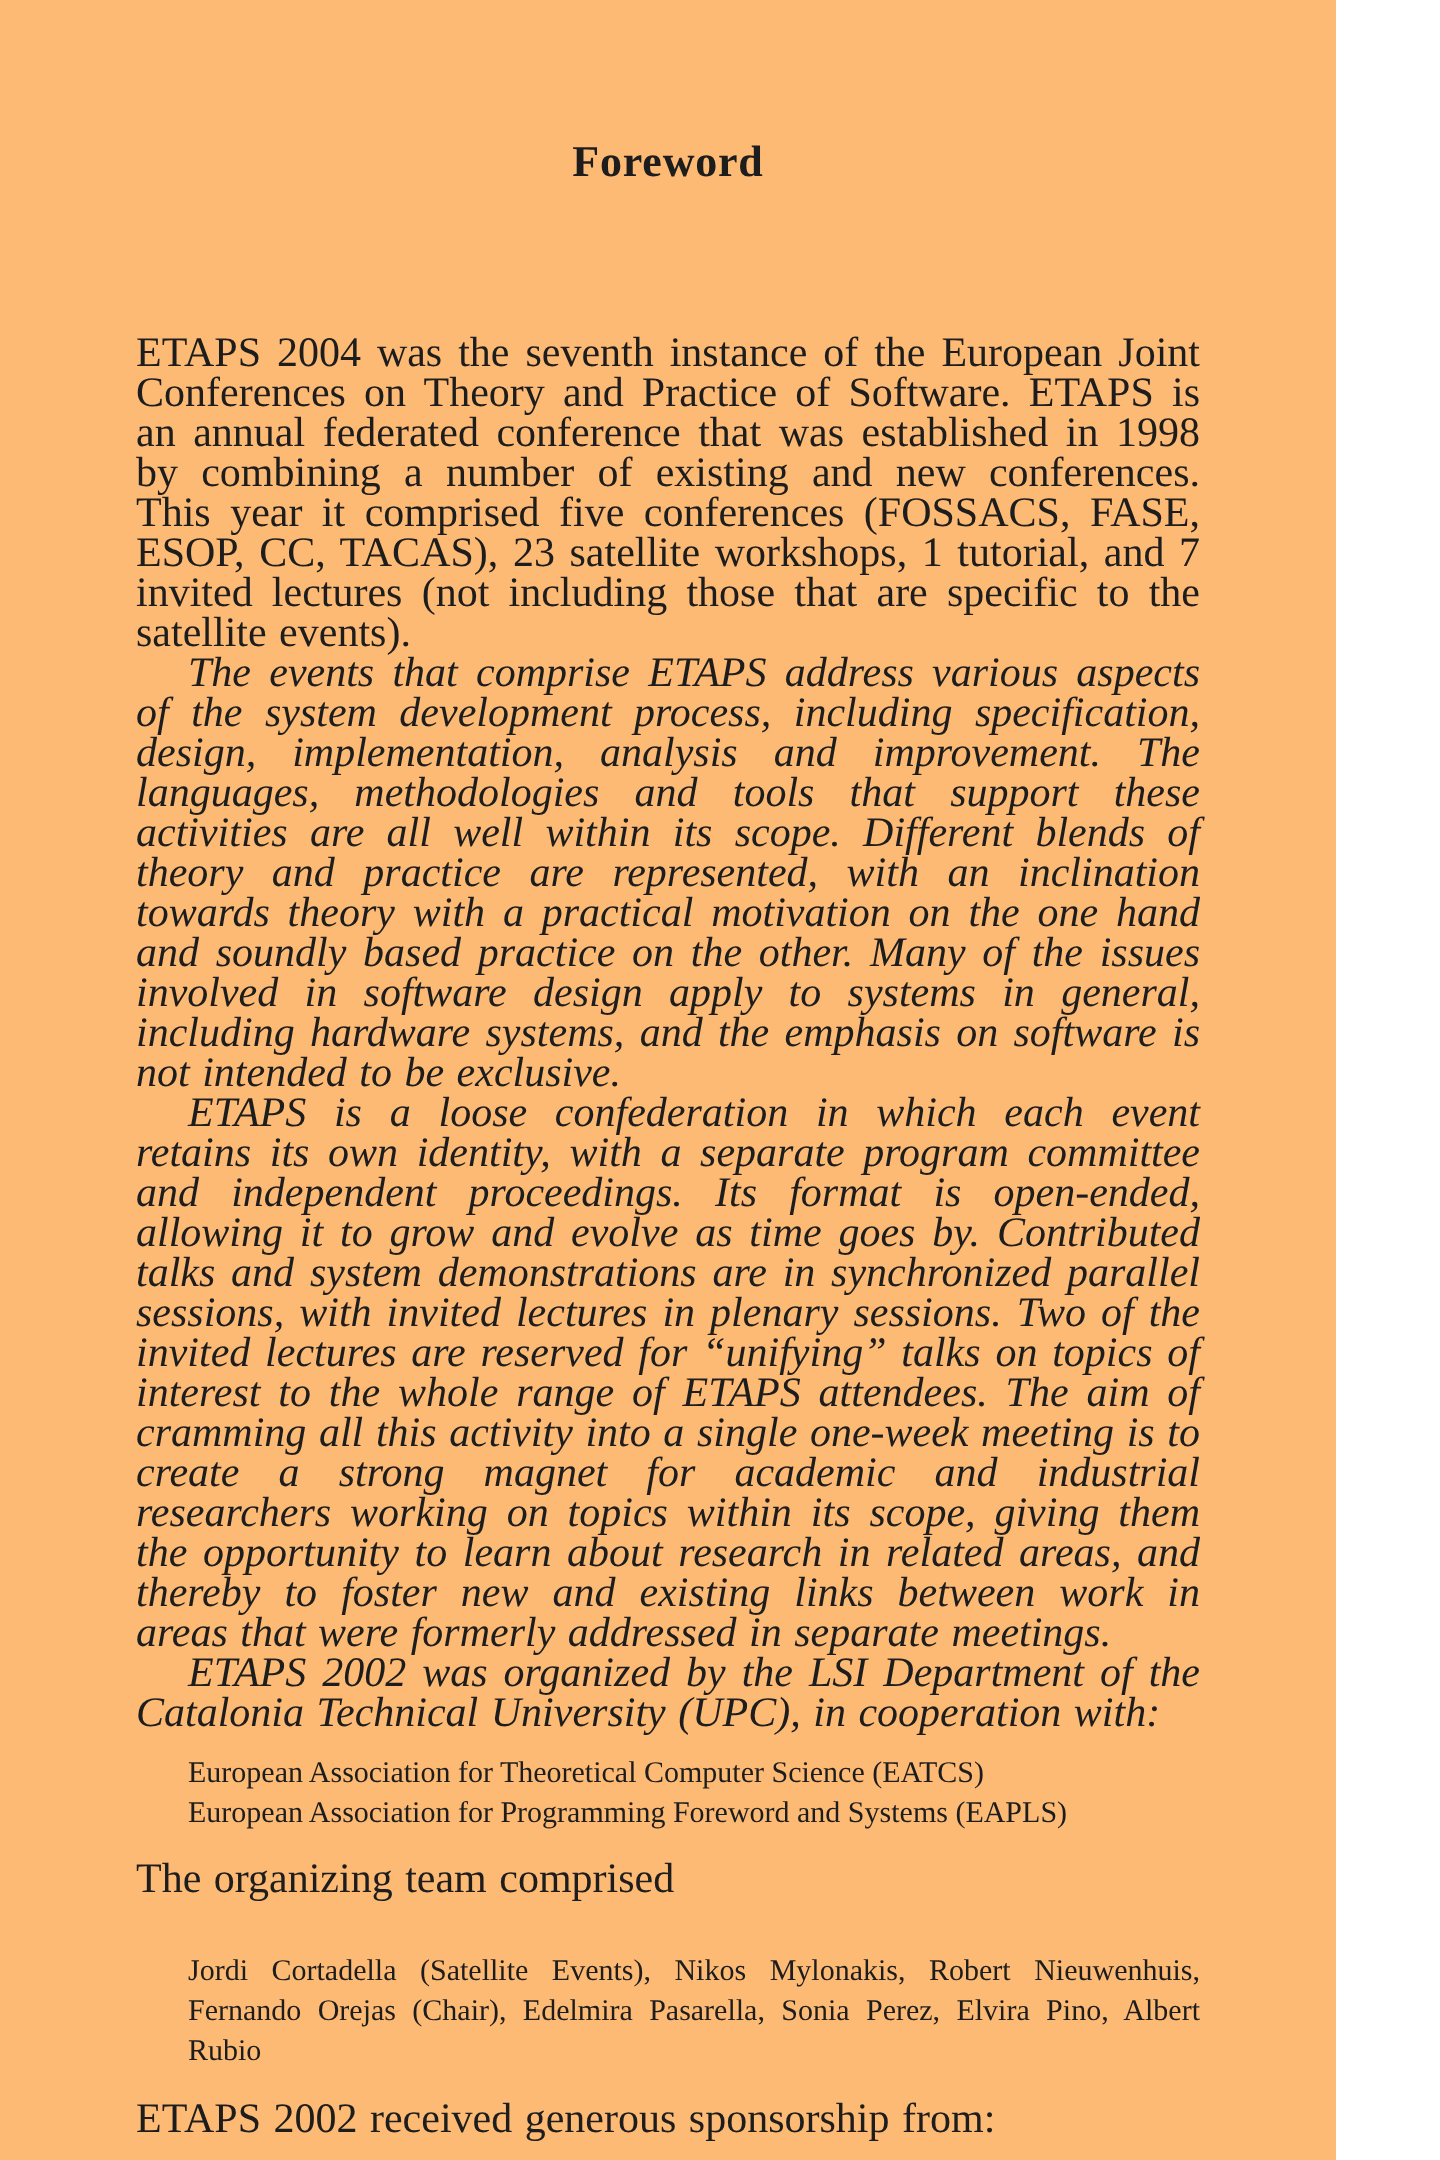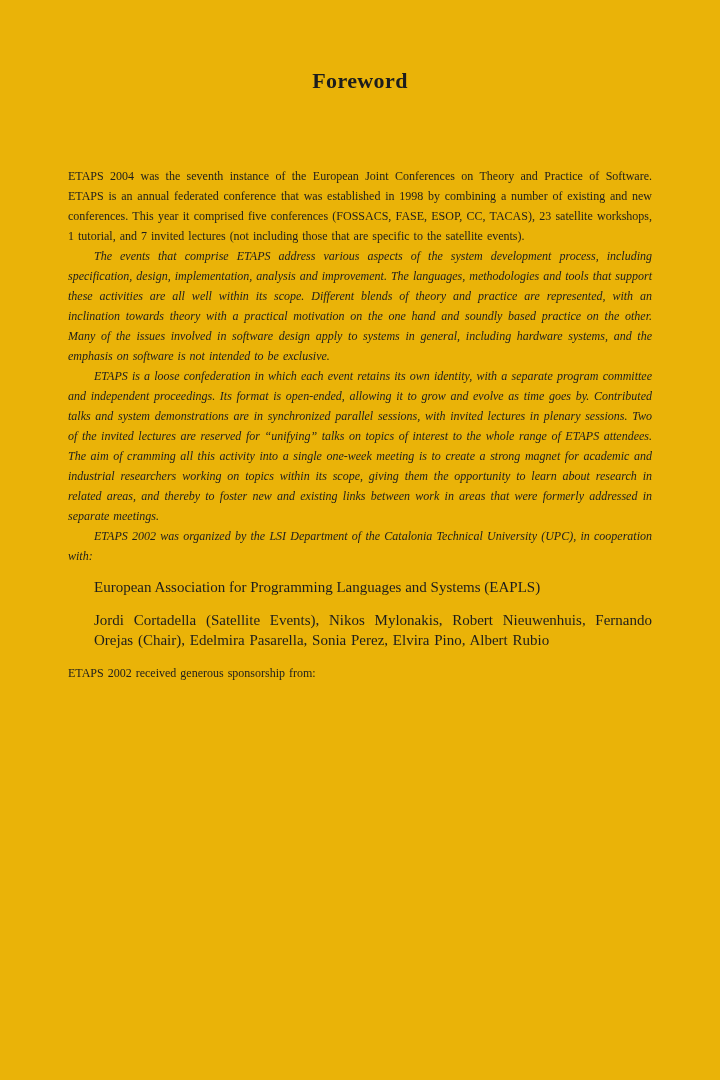--- a/index.html
+++ b/index.html
@@ -5,40 +5,40 @@
   * { box-sizing: border-box; }
   html, body { margin: 0; padding: 0; }
   body {
     width: 720px;
     height: 1080px;
     background: #ffffff;
     font-family: "Liberation Serif", "DejaVu Serif", serif;
   }
   .page {
     position: relative;
-    width: 720px;
+    width: 668px;
     height: 1080px;
-    background: #eab308;
+    background: #fdba74;
     color: #1d1d1d;
     padding: 68px 68px 0 68px;
     overflow: hidden;
   }
   .title {
     font-size: 22px;
     font-weight: 700;
     text-align: center;
     margin: 0;
     letter-spacing: 0.4px;
     line-height: 26px;
   }
   .body-text {
     margin-top: 72px;
   }
   p.para {
-    font-size: 12px;
+    font-size: 21px;
     line-height: 20px;
     text-align: justify;
     margin: 0;
     word-spacing: 1px;
   }
   p.para.indent {
     text-indent: 26px;
     font-style: italic;
   }
   .list-block {
@@ -46,21 +46,21 @@
     font-size: 15px;
     line-height: 20px;
   }
   .list-block .list-line {
     white-space: nowrap;
   }
   p.para.standalone {
     text-indent: 0;
   }
   .team-block {
-    margin: 13px 0 13px 26px;
+    margin: 27px 0 13px 26px;
     font-size: 15px;
     line-height: 20px;
     text-align: justify;
     word-spacing: 1px;
   }
 </style>
 </head>
 <body>
 
 <div class="page">
@@ -71,23 +71,25 @@
 
     <p class="para">ETAPS 2004 was the seventh instance of the European Joint Conferences on Theory and Practice of Software. ETAPS is an annual federated conference that was established in 1998 by combining a number of existing and new conferences. This year it comprised five conferences (FOSSACS, FASE, ESOP, CC, TACAS), 23 satellite workshops, 1 tutorial, and 7 invited lectures (not including those that are specific to the satellite events).</p>
 
     <p class="para indent">The events that comprise ETAPS address various aspects of the system development process, including specification, design, implementation, analysis and improvement. The languages, methodologies and tools that support these activities are all well within its scope. Different blends of theory and practice are represented, with an inclination towards theory with a practical motivation on the one hand and soundly based practice on the other. Many of the issues involved in software design apply to systems in general, including hardware systems, and the emphasis on software is not intended to be exclusive.</p>
 
     <p class="para indent">ETAPS is a loose confederation in which each event retains its own identity, with a separate program committee and independent proceedings. Its format is open-ended, allowing it to grow and evolve as time goes by. Contributed talks and system demonstrations are in synchronized parallel sessions, with invited lectures in plenary sessions. Two of the invited lectures are reserved for “unifying” talks on topics of interest to the whole range of ETAPS attendees. The aim of cramming all this activity into a single one-week meeting is to create a strong magnet for academic and industrial researchers working on topics within its scope, giving them the opportunity to learn about research in related areas, and thereby to foster new and existing links between work in areas that were formerly addressed in separate meetings.</p>
 
     <p class="para indent">ETAPS 2002 was organized by the LSI Department of the Catalonia Technical University (UPC), in cooperation with:</p>
 
     <div class="list-block">
-      <div class="list-line">European Association for Programming Languages and Systems (EAPLS)</div>
+      <div class="list-line">European Association for Theoretical Computer Science (EATCS)</div>
+      <div class="list-line">European Association for Programming Foreword and Systems (EAPLS)</div>
     </div>
 
+    <p class="para standalone">The organizing team comprised</p>
 
     <div class="team-block">Jordi Cortadella (Satellite Events), Nikos Mylonakis, Robert Nieuwenhuis, Fernando Orejas (Chair), Edelmira Pasarella, Sonia Perez, Elvira Pino, Albert Rubio</div>
 
 
     <p class="para standalone">ETAPS 2002 received generous sponsorship from:</p>
 
   </div>
 
 </div>
 

